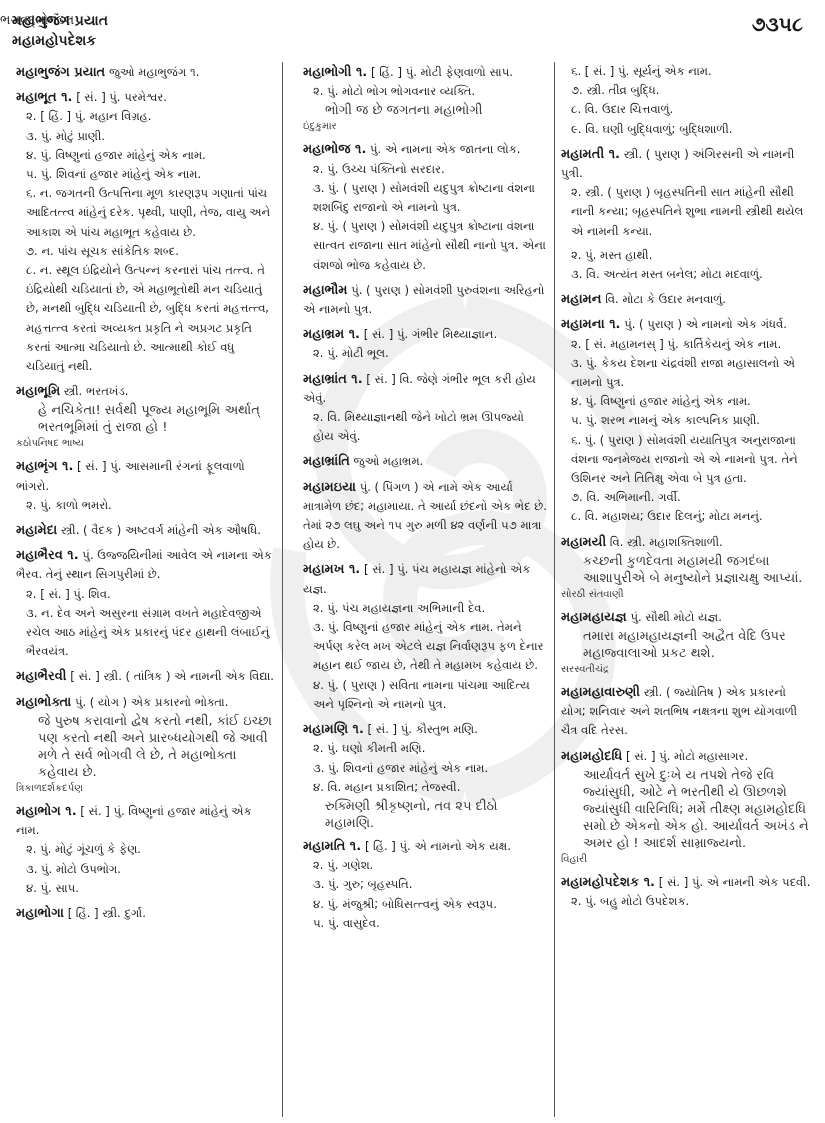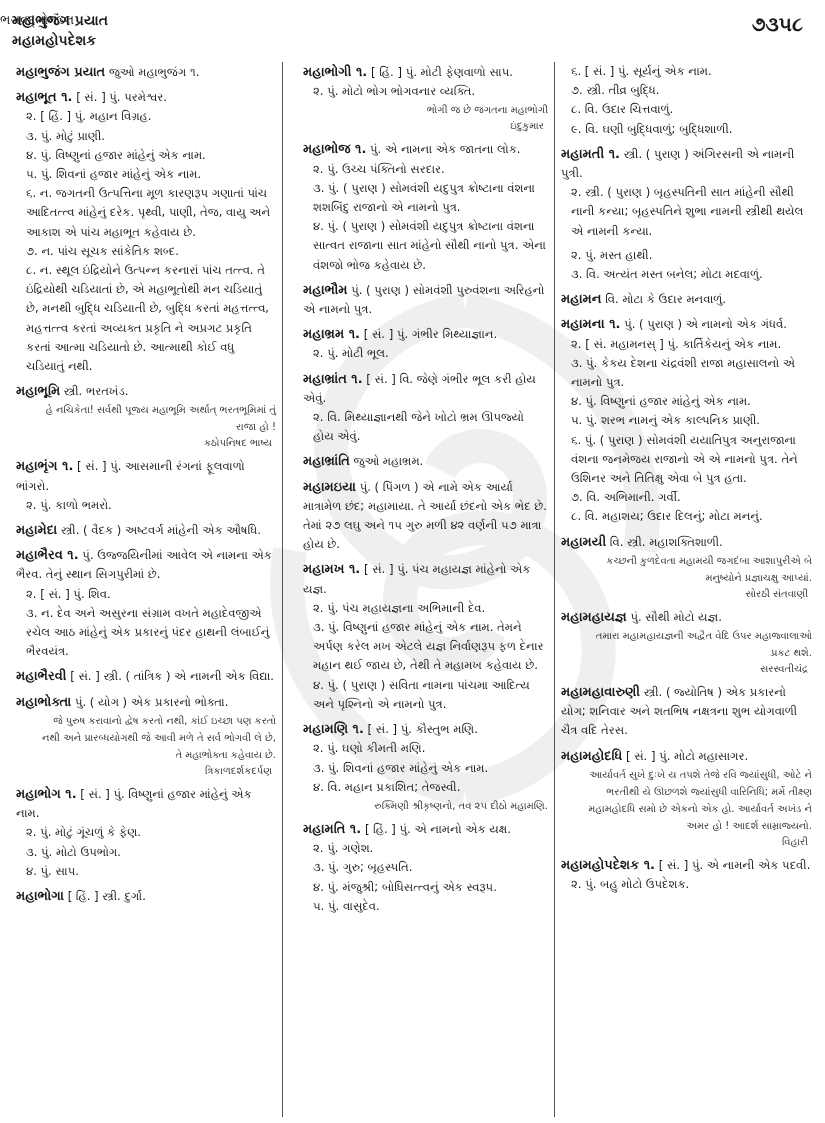--- a/index.html
+++ b/index.html
@@ -24,22 +24,22 @@
     display: flex; z-index: 1;
   }
   .col { box-sizing: border-box; padding: 0 6px; font-size: 11.6px; line-height: 19.2px; }
   .col-1 { width: 272px; }
   .col-2 { width: 272px; border-left: 1px solid #555; padding-left: 20px; }
   .col-3 { width: 264px; border-left: 1px solid #555; }
 
   .entry { margin-bottom: 5px; }
   .headword { font-weight: bold; font-size: 13px; }
   .sense { padding-left: 10px; }
-  .quote { padding-left: 22px; font-size: 10px; line-height: 17px; color: #333; text-align: right; }
-  .quote-src { text-align: right; font-size: 10px; line-height: 16px; color: #333; padding-right: 4px; }
+  .quote { padding-left: 22px; font-size: 13px; line-height: 17px; color: #333; }
+  .quote-src { font-size: 10px; line-height: 16px; color: #333; padding-right: 4px; }
 </style>
 </head>
 <body>
 
 <svg class="watermark" viewBox="0 0 470 560">
   <g fill="none" stroke="#efefef" stroke-width="34">
     <path d="M235 40 C 110 60, 60 190, 140 270 C 200 330, 300 300, 300 230 C 300 170, 230 160, 210 200"></path>
     <path d="M235 520 C 360 500, 410 370, 330 290 C 270 230, 170 260, 170 330 C 170 390, 240 400, 260 360"></path>
     <path d="M60 280 C 40 400, 130 500, 235 520"></path>
     <path d="M410 280 C 430 160, 340 60, 235 40"></path>

